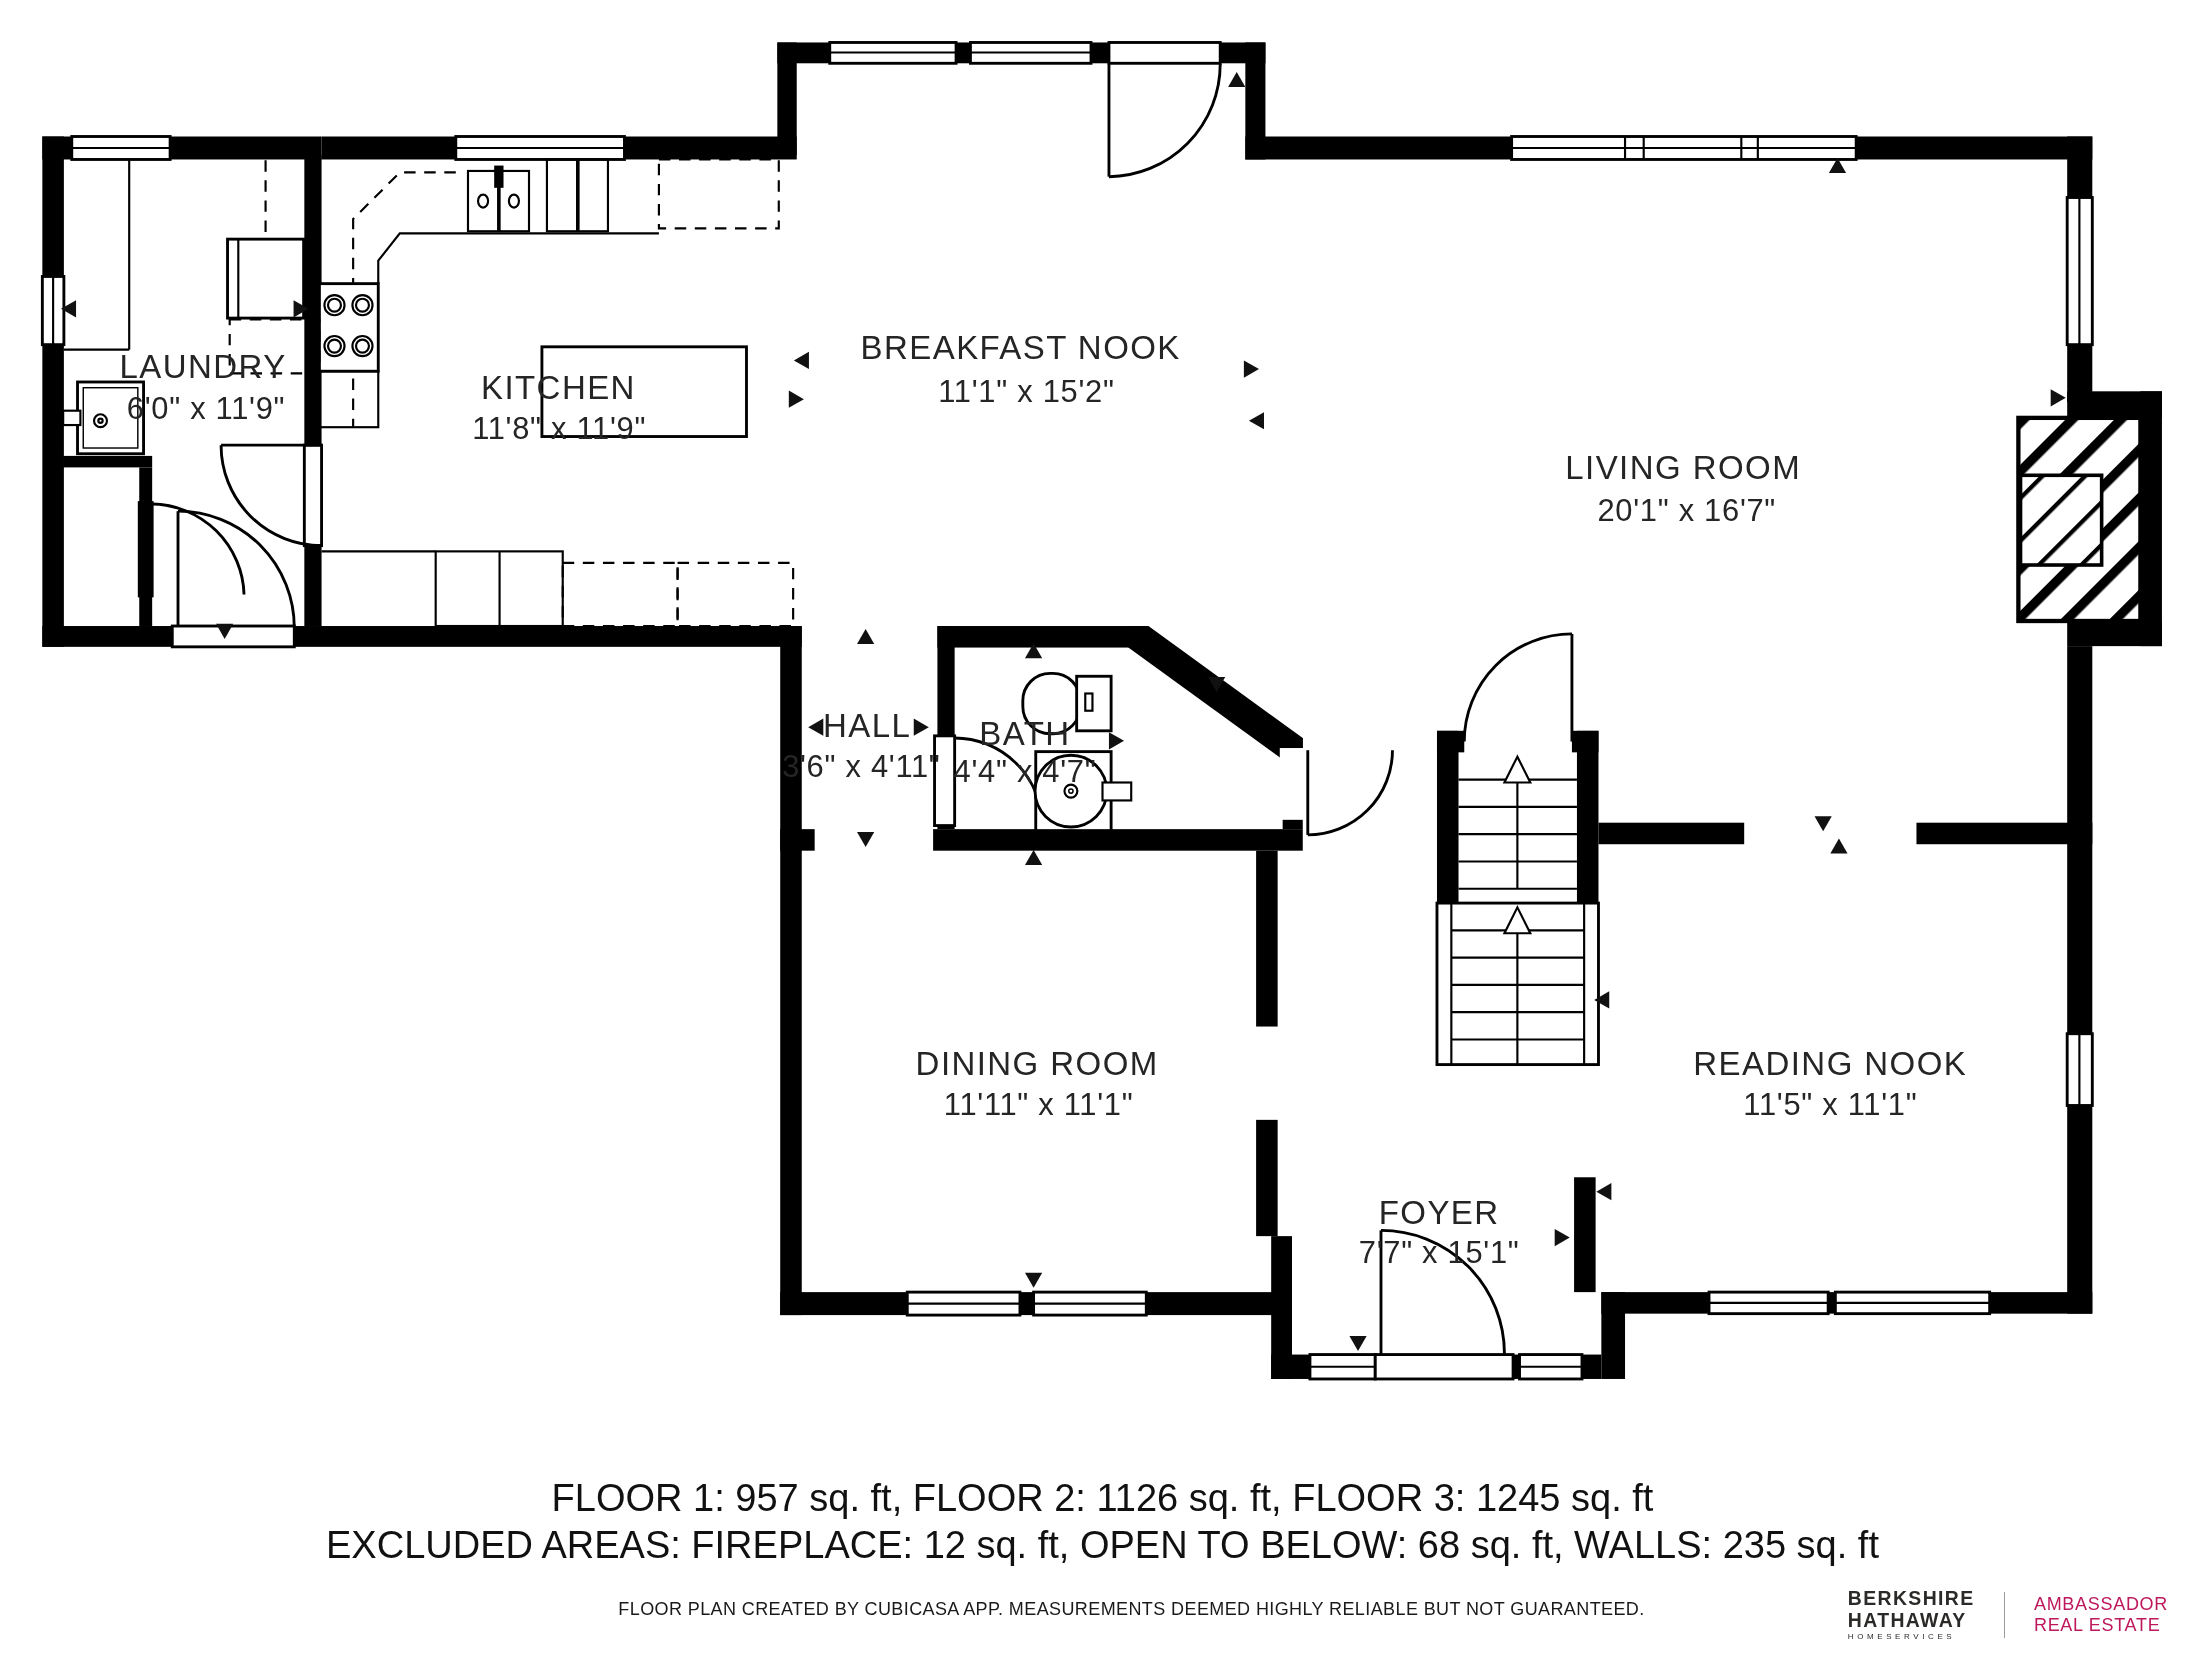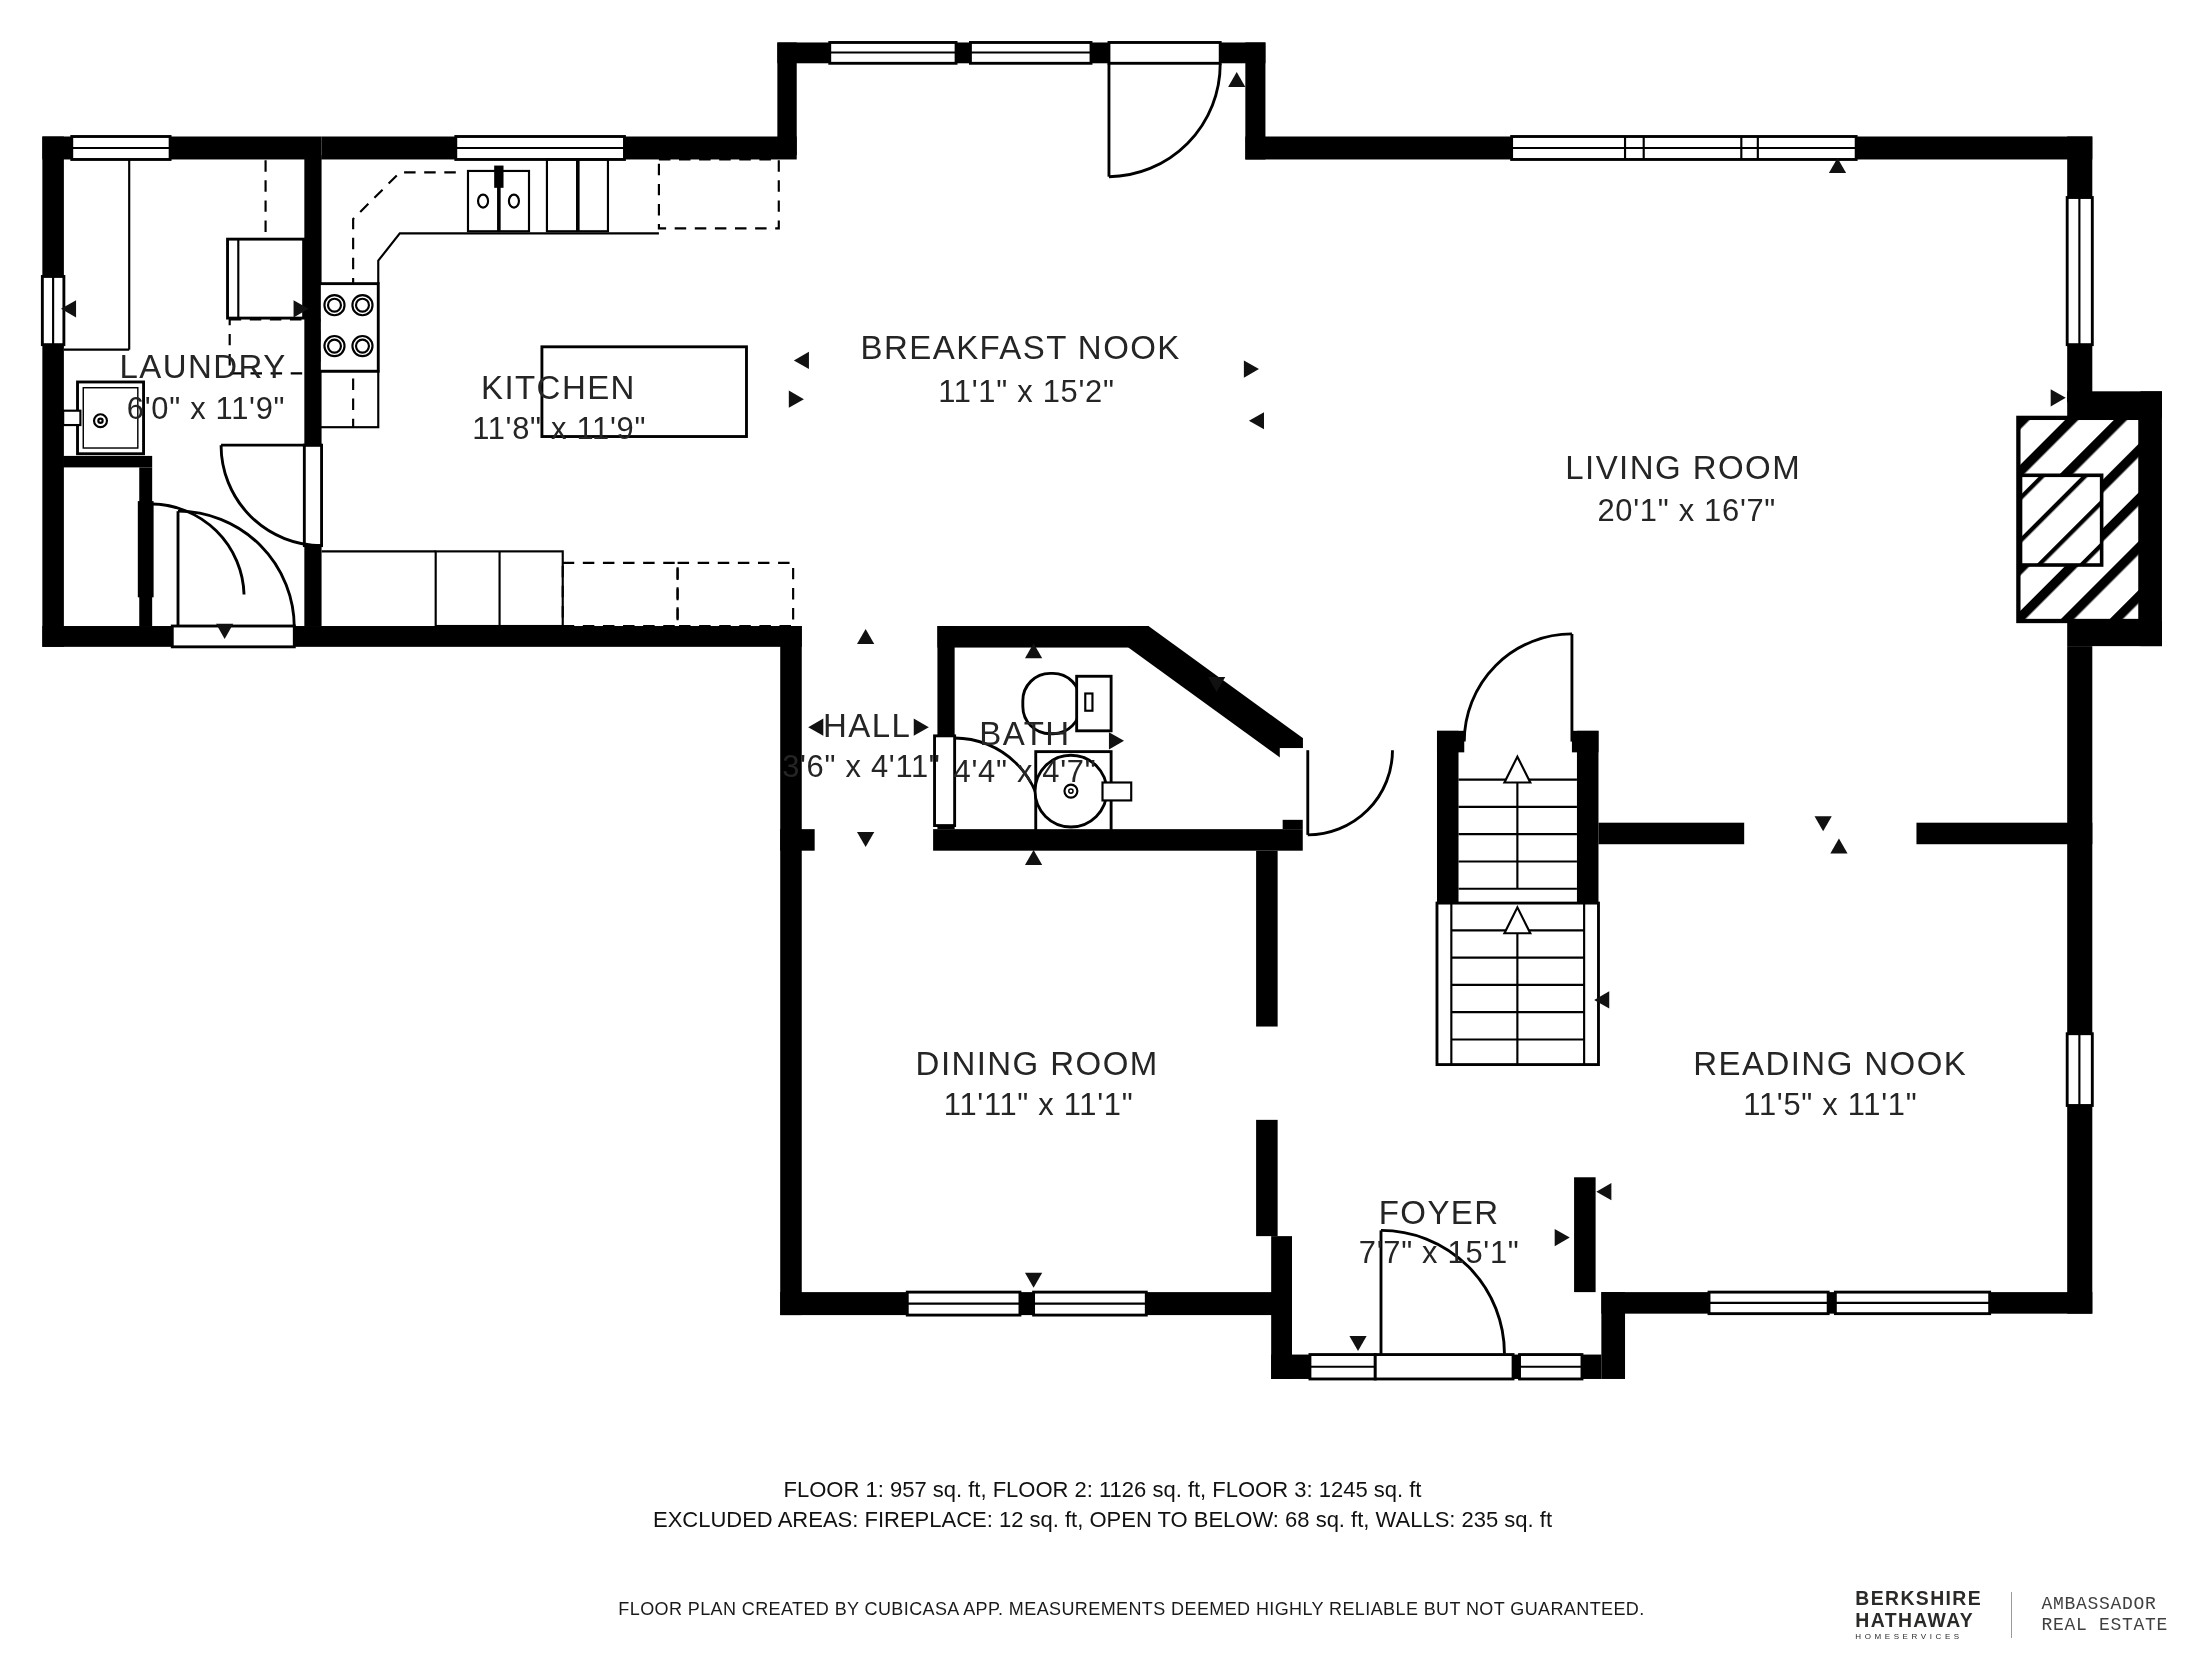--- a/index.html
+++ b/index.html
@@ -4,29 +4,29 @@
 <style>
   html,body{margin:0;padding:0;background:#fff;}
   .page{position:relative;width:2205px;height:1646px;background:#fff;overflow:hidden;
         font-family:"Liberation Sans",sans-serif;}
   svg{position:absolute;left:0;top:0;}
   svg text{font-family:"Liberation Sans",sans-serif;fill:#252525;}
   .room-name{font-size:46px;letter-spacing:2px;}
   .room-dims{font-size:43px;letter-spacing:1px;}
   .summary{position:absolute;left:0;top:1477px;width:100%;text-align:center;color:#111;}
   .summary .total{font-size:33px;font-weight:bold;margin-bottom:5.7px;}
-  .summary .line{font-size:22px;margin-bottom:4.3px;}
+  .summary .line{font-size:38px;margin-bottom:4.3px;}
   .disclaimer{position:absolute;left:0;top:1599px;width:100%;text-align:center;
               font-size:18px;font-weight:400;color:#1a1a1a;letter-spacing:0.4px;margin-left:29px;}
   .logo{position:absolute;right:37px;top:1588px;display:flex;align-items:center;gap:29px;}
   .logo .bh{text-align:left;color:#2b2a28;}
   .logo .bh .b1,.logo .bh .b2{font-size:19.4px;font-weight:bold;letter-spacing:1.4px;line-height:21.5px;}
   .logo .bh .b3{font-size:8px;font-weight:normal;letter-spacing:3.6px;margin-top:1px;}
   .logo .sep{width:1.4px;height:46px;background:#9a9a9a;}
-  .logo .amb{color:#404040;font-size:18px;letter-spacing:0.7px;line-height:21px;font-family:Liberation Mono, monospace;}
+  .logo .amb{color:#be185d;font-size:18px;letter-spacing:0.7px;line-height:21px;}
 </style>
 </head>
 <body>
 
 <div class="page">
 
 <svg width="2205" height="1654" viewBox="0 0 3072 2304">
   <defs>
     <pattern id="hatch" width="48" height="48" patternUnits="userSpaceOnUse" patternTransform="rotate(-45)">
       <rect width="48" height="48" fill="#fff"></rect>

